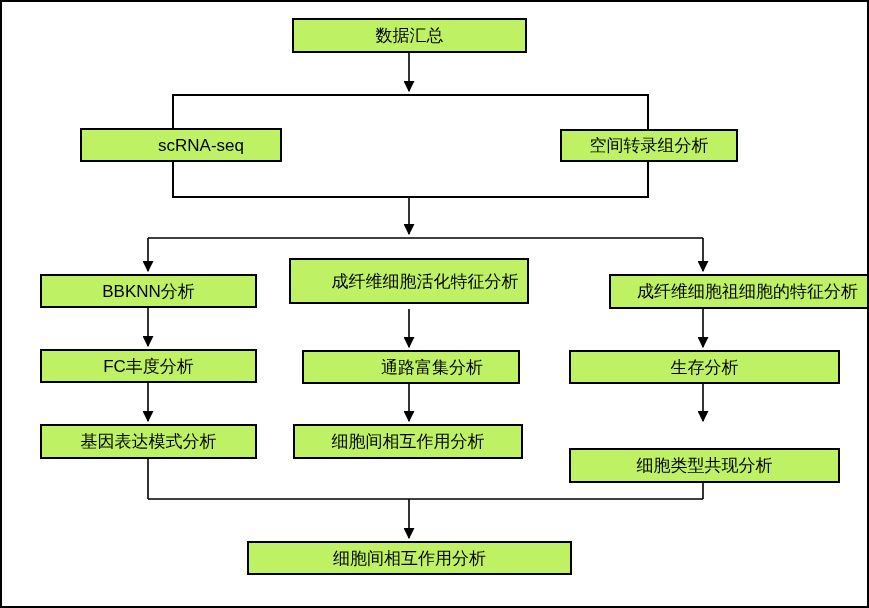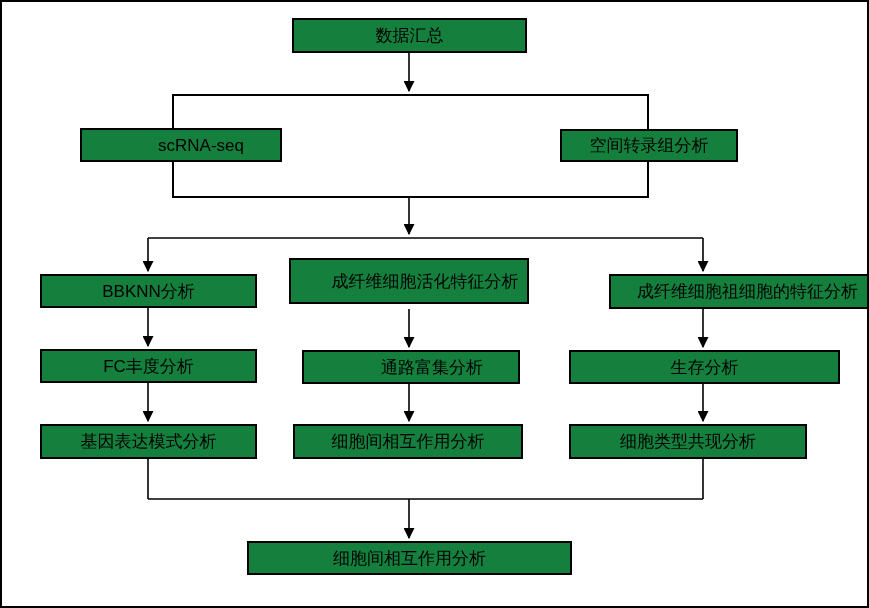--- a/index.html
+++ b/index.html
@@ -21,21 +21,21 @@
     position: absolute;
     left: 0;
     top: 0;
     width: 869px;
     height: 608px;
     z-index: 0;
   }
   .node {
     position: absolute;
     box-sizing: border-box;
-    background: #15803d;
+    background: #bef264;
     border: 2px solid #000000;
     color: #000000;
     font-size: 17px;
     line-height: 1;
     display: flex;
     align-items: center;
     justify-content: center;
     text-align: center;
     z-index: 2;
     white-space: nowrap;
@@ -53,21 +53,21 @@
   .n-scrna       { left: 78px;  top: 126px; width: 202px; height: 34px; padding-left: 40px; }
   .n-spatial     { left: 558px; top: 127px; width: 178px; height: 33px; }
   .n-bbknn       { left: 38px;  top: 272px; width: 217px; height: 34px; }
   .n-activation  { left: 287px; top: 256px; width: 240px; height: 46px; padding-left: 32px; }
   .n-progenitor  { left: 563px; top: 272px; width: 277px; height: 35px; margin-left: 44px; }
   .n-fc          { left: 38px;  top: 347px; width: 217px; height: 34px; }
   .n-pathway     { left: 300px; top: 348px; width: 218px; height: 34px; padding-left: 42px; }
   .n-survival    { left: 567px; top: 348px; width: 271px; height: 34px; }
   .n-gene        { left: 38px;  top: 422px; width: 217px; height: 35px; }
   .n-hetero      { left: 291px; top: 422px; width: 230px; height: 35px; }
-  .n-cooccur     { left: 567px; top: 422px; width: 238px; height: 35px; }
+  .n-cooccur     { left: 567px; top: 446px; width: 271px; height: 35px; }
   .n-interaction { left: 245px; top: 539px; width: 325px; height: 34px; }
 </style>
 </head>
 <body>
 
 <div class="canvas">
 
   <svg class="connector-layer" viewBox="0 0 869 608" xmlns="http://www.w3.org/2000/svg">
     <defs>
       <marker id="arrow" viewBox="0 0 10 10" refX="9" refY="5" markerWidth="11" markerHeight="11" markerUnits="userSpaceOnUse" orient="auto">

